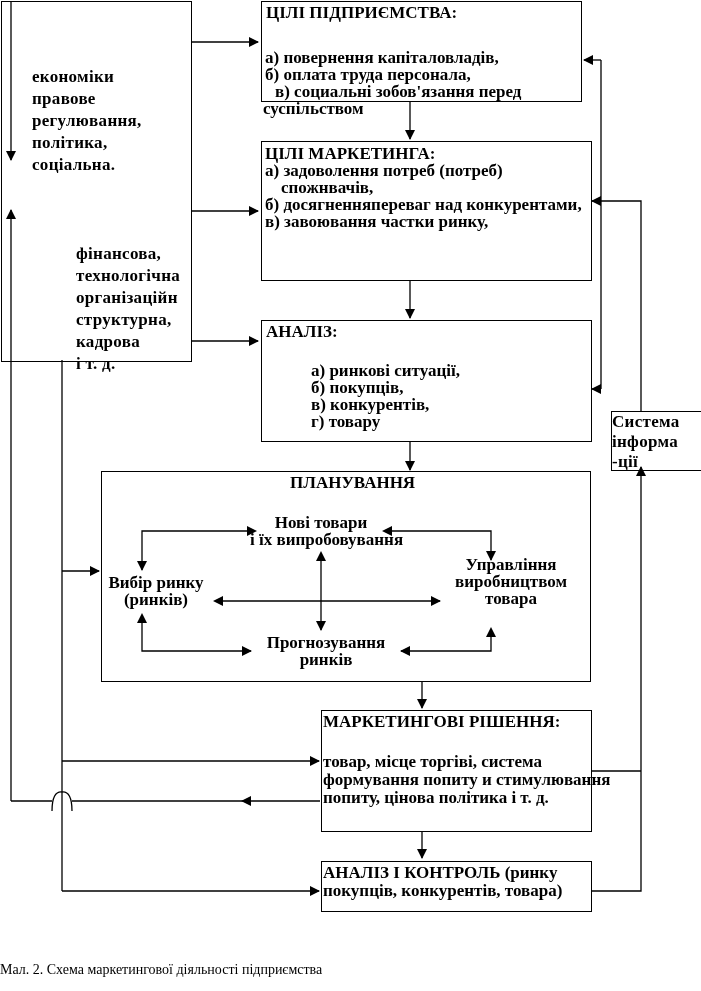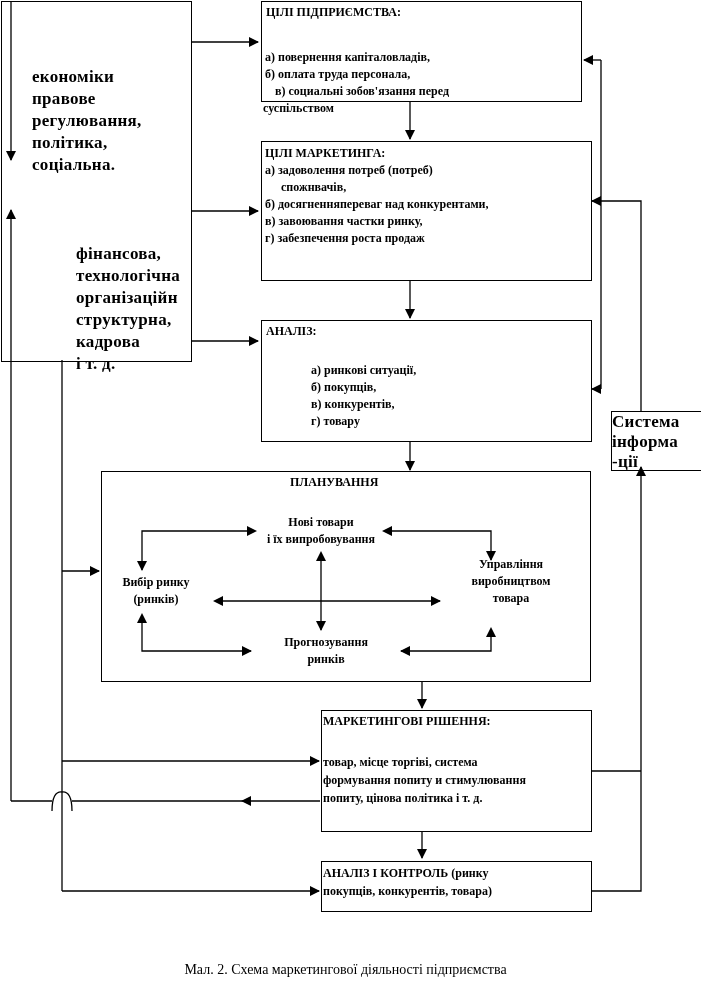--- a/index.html
+++ b/index.html
@@ -1,24 +1,24 @@
 <!DOCTYPE html>
 <html><head>
 <meta charset="utf-8">
 <style>
   html, body { margin: 0; padding: 0; background: #ffffff; }
   body { width: 701px; height: 991px; position: relative; overflow: hidden;
          font-family: "Liberation Serif", "DejaVu Serif", serif; color: #000; }
   svg#wires { position: absolute; left: 0; top: 0; width: 701px; height: 991px; }
   .box { position: absolute; border: 1px solid #000; background: transparent; box-sizing: border-box; }
   .txt { position: absolute; font-weight: bold; white-space: nowrap; }
-  .b13 { font-size: 12px; line-height: 17px; }
+  .b13 { font-size: 17px; line-height: 17px; }
   .big { font-size: 17px; line-height: 22px; font-weight: bold; letter-spacing: 0.3px; }
   .center { text-align: center; }
-  .caption { position: absolute; left: 0; width: 691px; top: 962px; text-align: center;
+  .caption { position: absolute; left: 0; width: 691px; top: 962px; text-align: left;
              font-size: 14px; font-weight: normal; }
 </style>
 </head>
 <body>
 
 <svg id="wires" viewBox="0 0 701 991">
   <defs>
     <marker id="ah" markerWidth="10" markerHeight="10" refX="9" refY="5" orient="auto" markerUnits="userSpaceOnUse">
       <path d="M0,0 L10,5 L0,10 z" fill="#000"></path>
     </marker>
@@ -93,21 +93,20 @@
   <div>суспільством</div>
 </div>
 
 <div class="box" style="left:261px; top:141px; width:331px; height:140px;"></div>
 <div class="txt b13" style="left:265px; top:145px;">
   <div>ЦІЛІ МАРКЕТИНГА:</div>
   <div>а) задоволення потреб (потреб)</div>
   <div style="padding-left:16px;">спожнвачів,</div>
   <div>б) досягненняпереваг над конкурентами,</div>
   <div>в) завоювання частки ринку,</div>
-  <div>г) забезпечення роста продаж</div>
 </div>
 
 <div class="box" style="left:261px; top:320px; width:331px; height:122px;"></div>
 <div class="txt b13" style="left:266px; top:323px;">АНАЛІЗ:</div>
 <div class="txt b13" style="left:311px; top:362px;">
   <div>а) ринкові ситуації,</div>
   <div>б) покупців,</div>
   <div>в) конкурентів,</div>
   <div>г) товару</div>
 </div>

